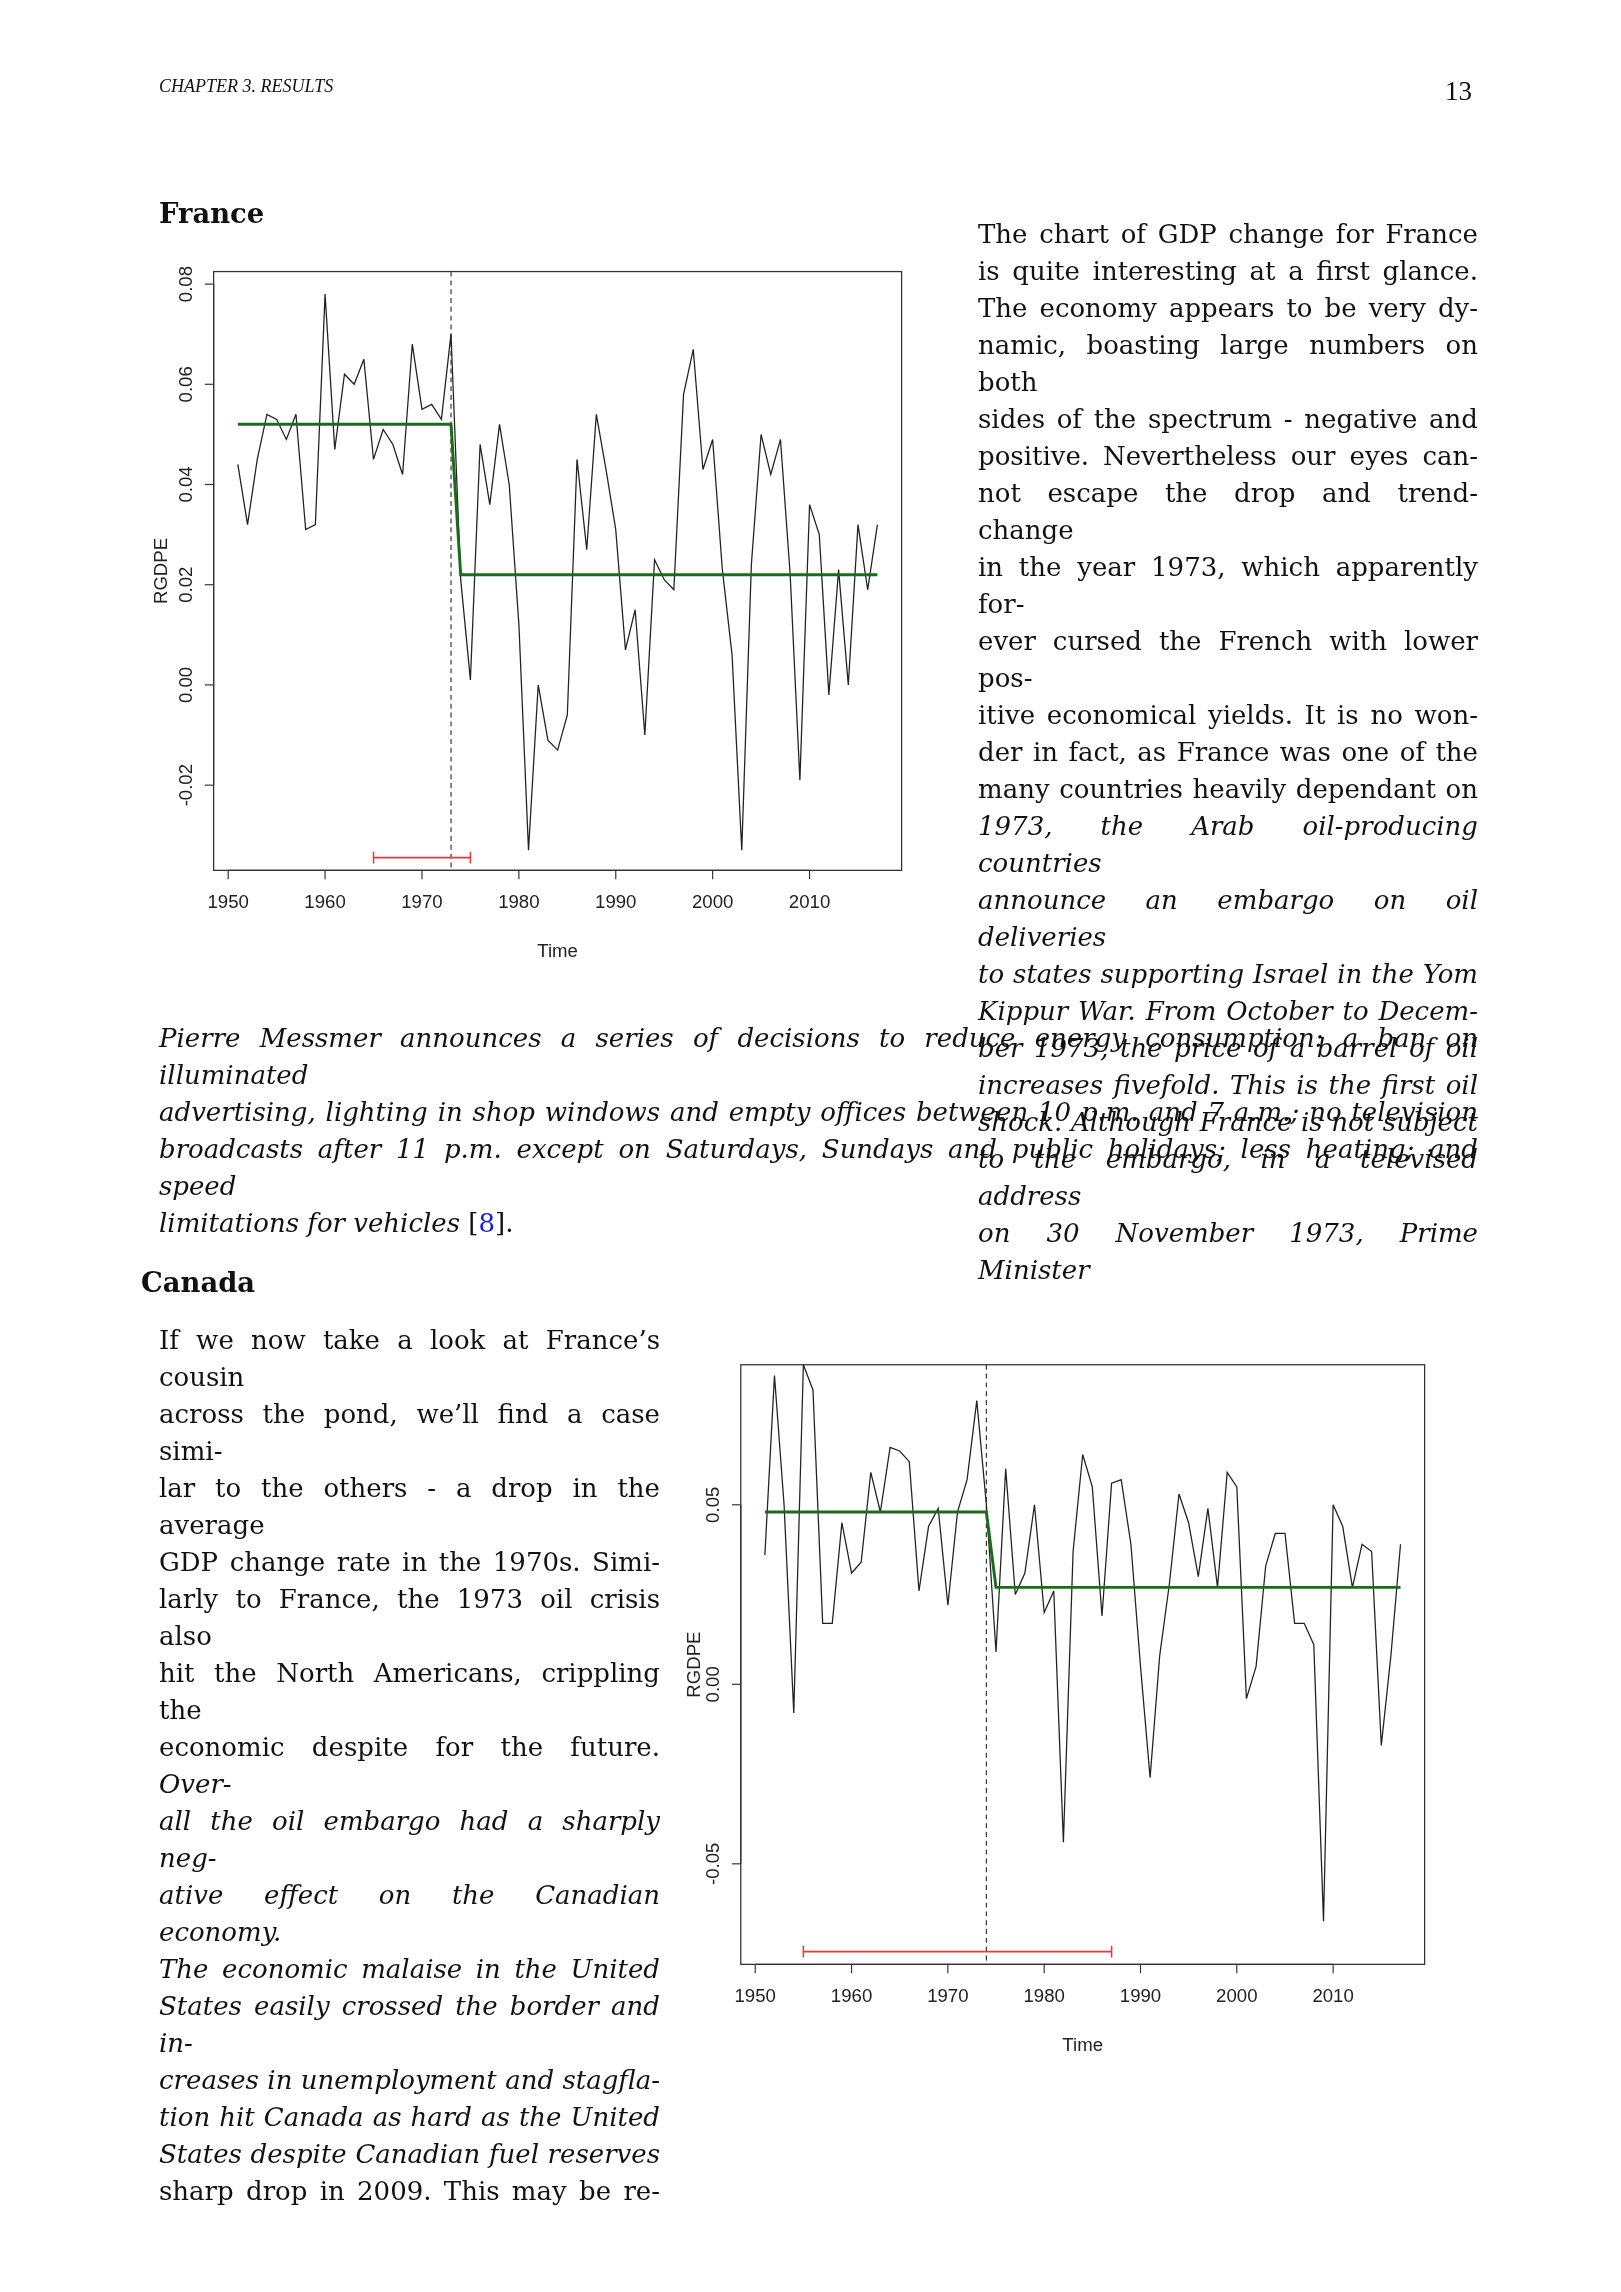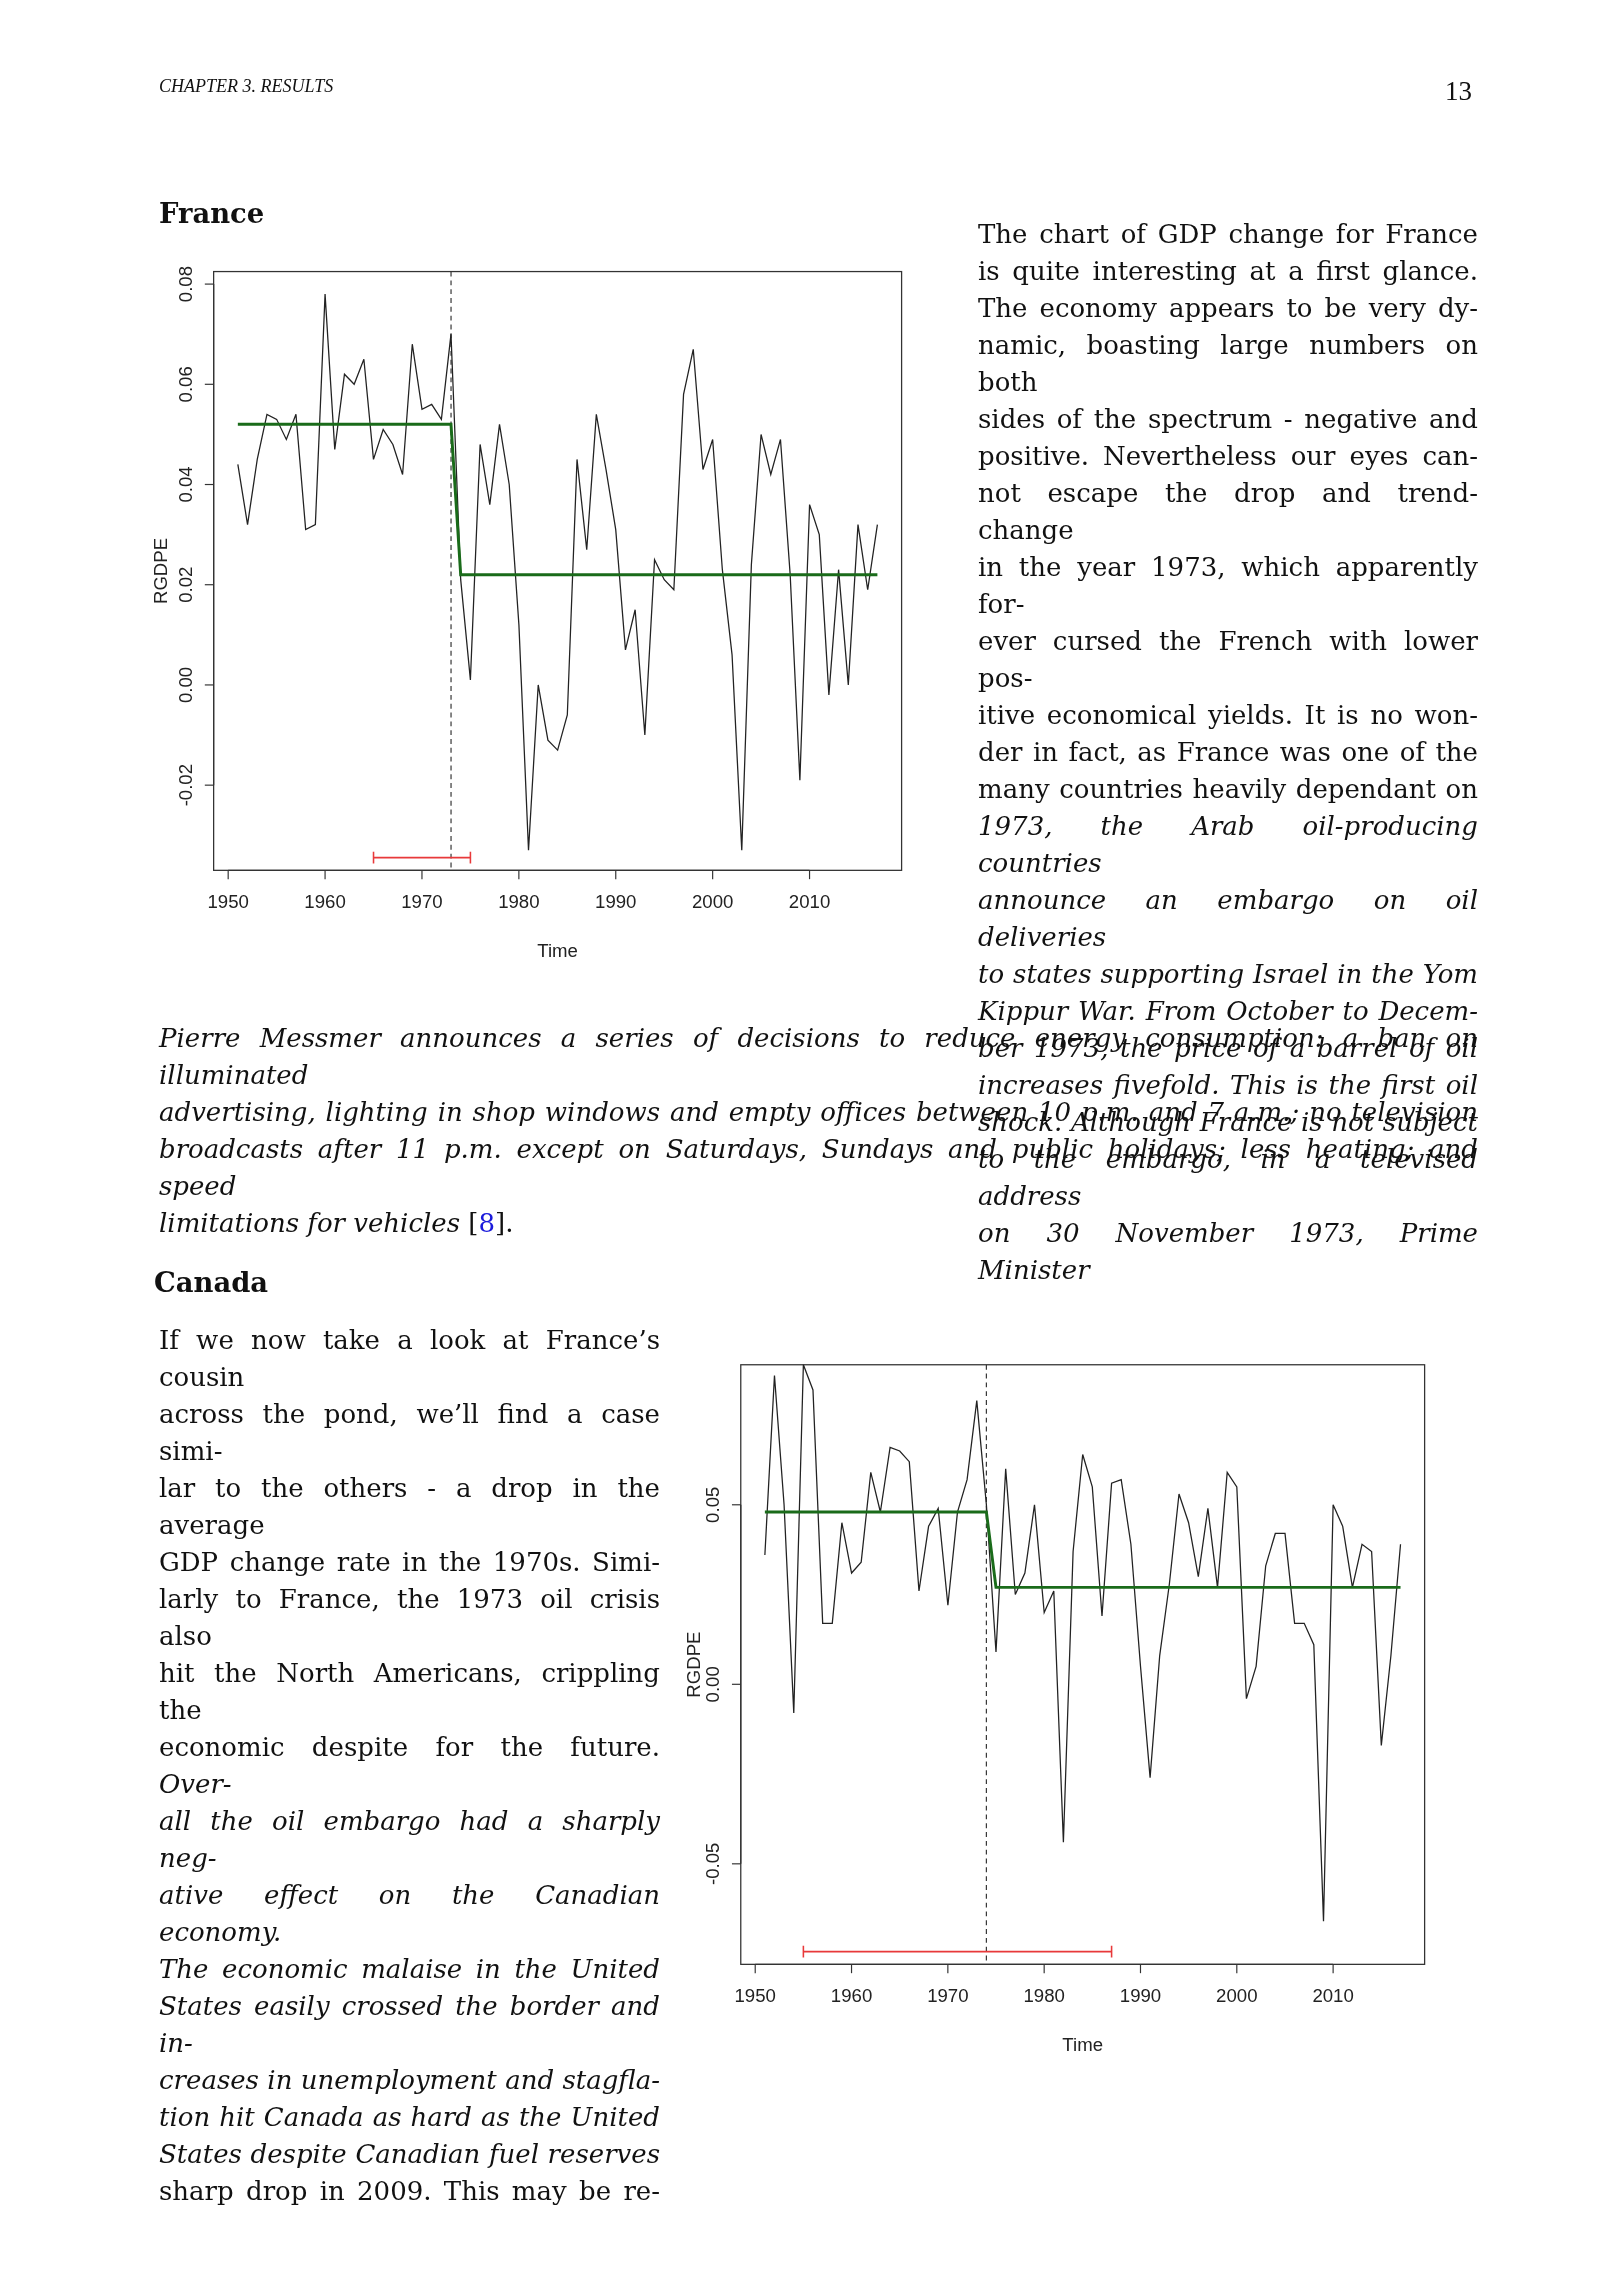--- a/index.html
+++ b/index.html
@@ -133,21 +133,21 @@
 <div class="abs para" style="left:978px; top:216px; width:500px;">
   <span id="france-right-lines"><span class="wrap-line">The chart of GDP change for France</span><span class="wrap-line">is quite interesting at a first glance.</span><span class="wrap-line">The economy appears to be very dy-</span><span class="wrap-line">namic, boasting large numbers on both</span><span class="wrap-line">sides of the spectrum - negative and</span><span class="wrap-line">positive.  Nevertheless our eyes can-</span><span class="wrap-line">not escape the drop and trend-change</span><span class="wrap-line">in the year 1973, which apparently for-</span><span class="wrap-line">ever cursed the French with lower pos-</span><span class="wrap-line">itive economical yields.  It is no won-</span><span class="wrap-line">der in fact, as France was one of the</span><span class="wrap-line">many countries heavily dependant on</span></span>
   <span id="france-italic-right"><i class="wrap-line">1973, the Arab oil-producing countries</i><i class="wrap-line">announce an embargo on oil deliveries</i><i class="wrap-line">to states supporting Israel in the Yom</i><i class="wrap-line">Kippur War.  From October to Decem-</i><i class="wrap-line">ber 1973, the price of a barrel of oil</i><i class="wrap-line">increases fivefold.  This is the first oil</i><i class="wrap-line">shock.  Although France is not subject</i><i class="wrap-line">to the embargo, in a televised address</i><i class="wrap-line">on 30 November 1973, Prime Minister</i></span>
 </div>
 
 <div class="abs para" style="left:159px; top:1020px; width:1319px;">
   <span id="france-italic-full"><i class="wrap-line">Pierre Messmer announces a series of decisions to reduce energy consumption: a ban on illuminated</i><i class="wrap-line">advertising, lighting in shop windows and empty offices between 10 p.m.  and 7 a.m.; no television</i><i class="wrap-line">broadcasts after 11 p.m.  except on Saturdays, Sundays and public holidays; less heating; and speed</i></span>
   <span class="wrap-line last-line"><i>limitations for vehicles </i><span>[</span><span class="cite">8</span><span>].</span></span>
 </div>
 
-<div class="abs section-title" style="left:154px; top:1266px;">Canada</div>
+<div class="abs section-title" style="left:141px; top:1266px;">Canada</div>
 
 <div class="abs para" style="left:159px; top:1322px; width:501px;">
   <span id="canada-normal"><span class="wrap-line">If we now take a look at France’s cousin</span><span class="wrap-line">across the pond, we’ll find a case simi-</span><span class="wrap-line">lar to the others - a drop in the average</span><span class="wrap-line">GDP change rate in the 1970s.  Simi-</span><span class="wrap-line">larly to France, the 1973 oil crisis also</span><span class="wrap-line">hit the North Americans, crippling the</span></span>
   <span class="wrap-line"><span>economic despite for the future.  </span><i>Over-</i></span>
   <span id="canada-italic"><i class="wrap-line">all the oil embargo had a sharply neg-</i><i class="wrap-line">ative effect on the Canadian economy.</i><i class="wrap-line">The economic malaise in the United</i><i class="wrap-line">States easily crossed the border and in-</i><i class="wrap-line">creases in unemployment and stagfla-</i><i class="wrap-line">tion hit Canada as hard as the United</i><i class="wrap-line">States despite Canadian fuel reserves</i></span>
   <span id="canada-tail"><span class="wrap-line">sharp drop in 2009.  This may be re-</span></span>
   
 </div>
 
 <svg class="abs" id="chart-canada" style="left:676px; top:1353px;" width="784" height="725" viewBox="0 0 800 740">

